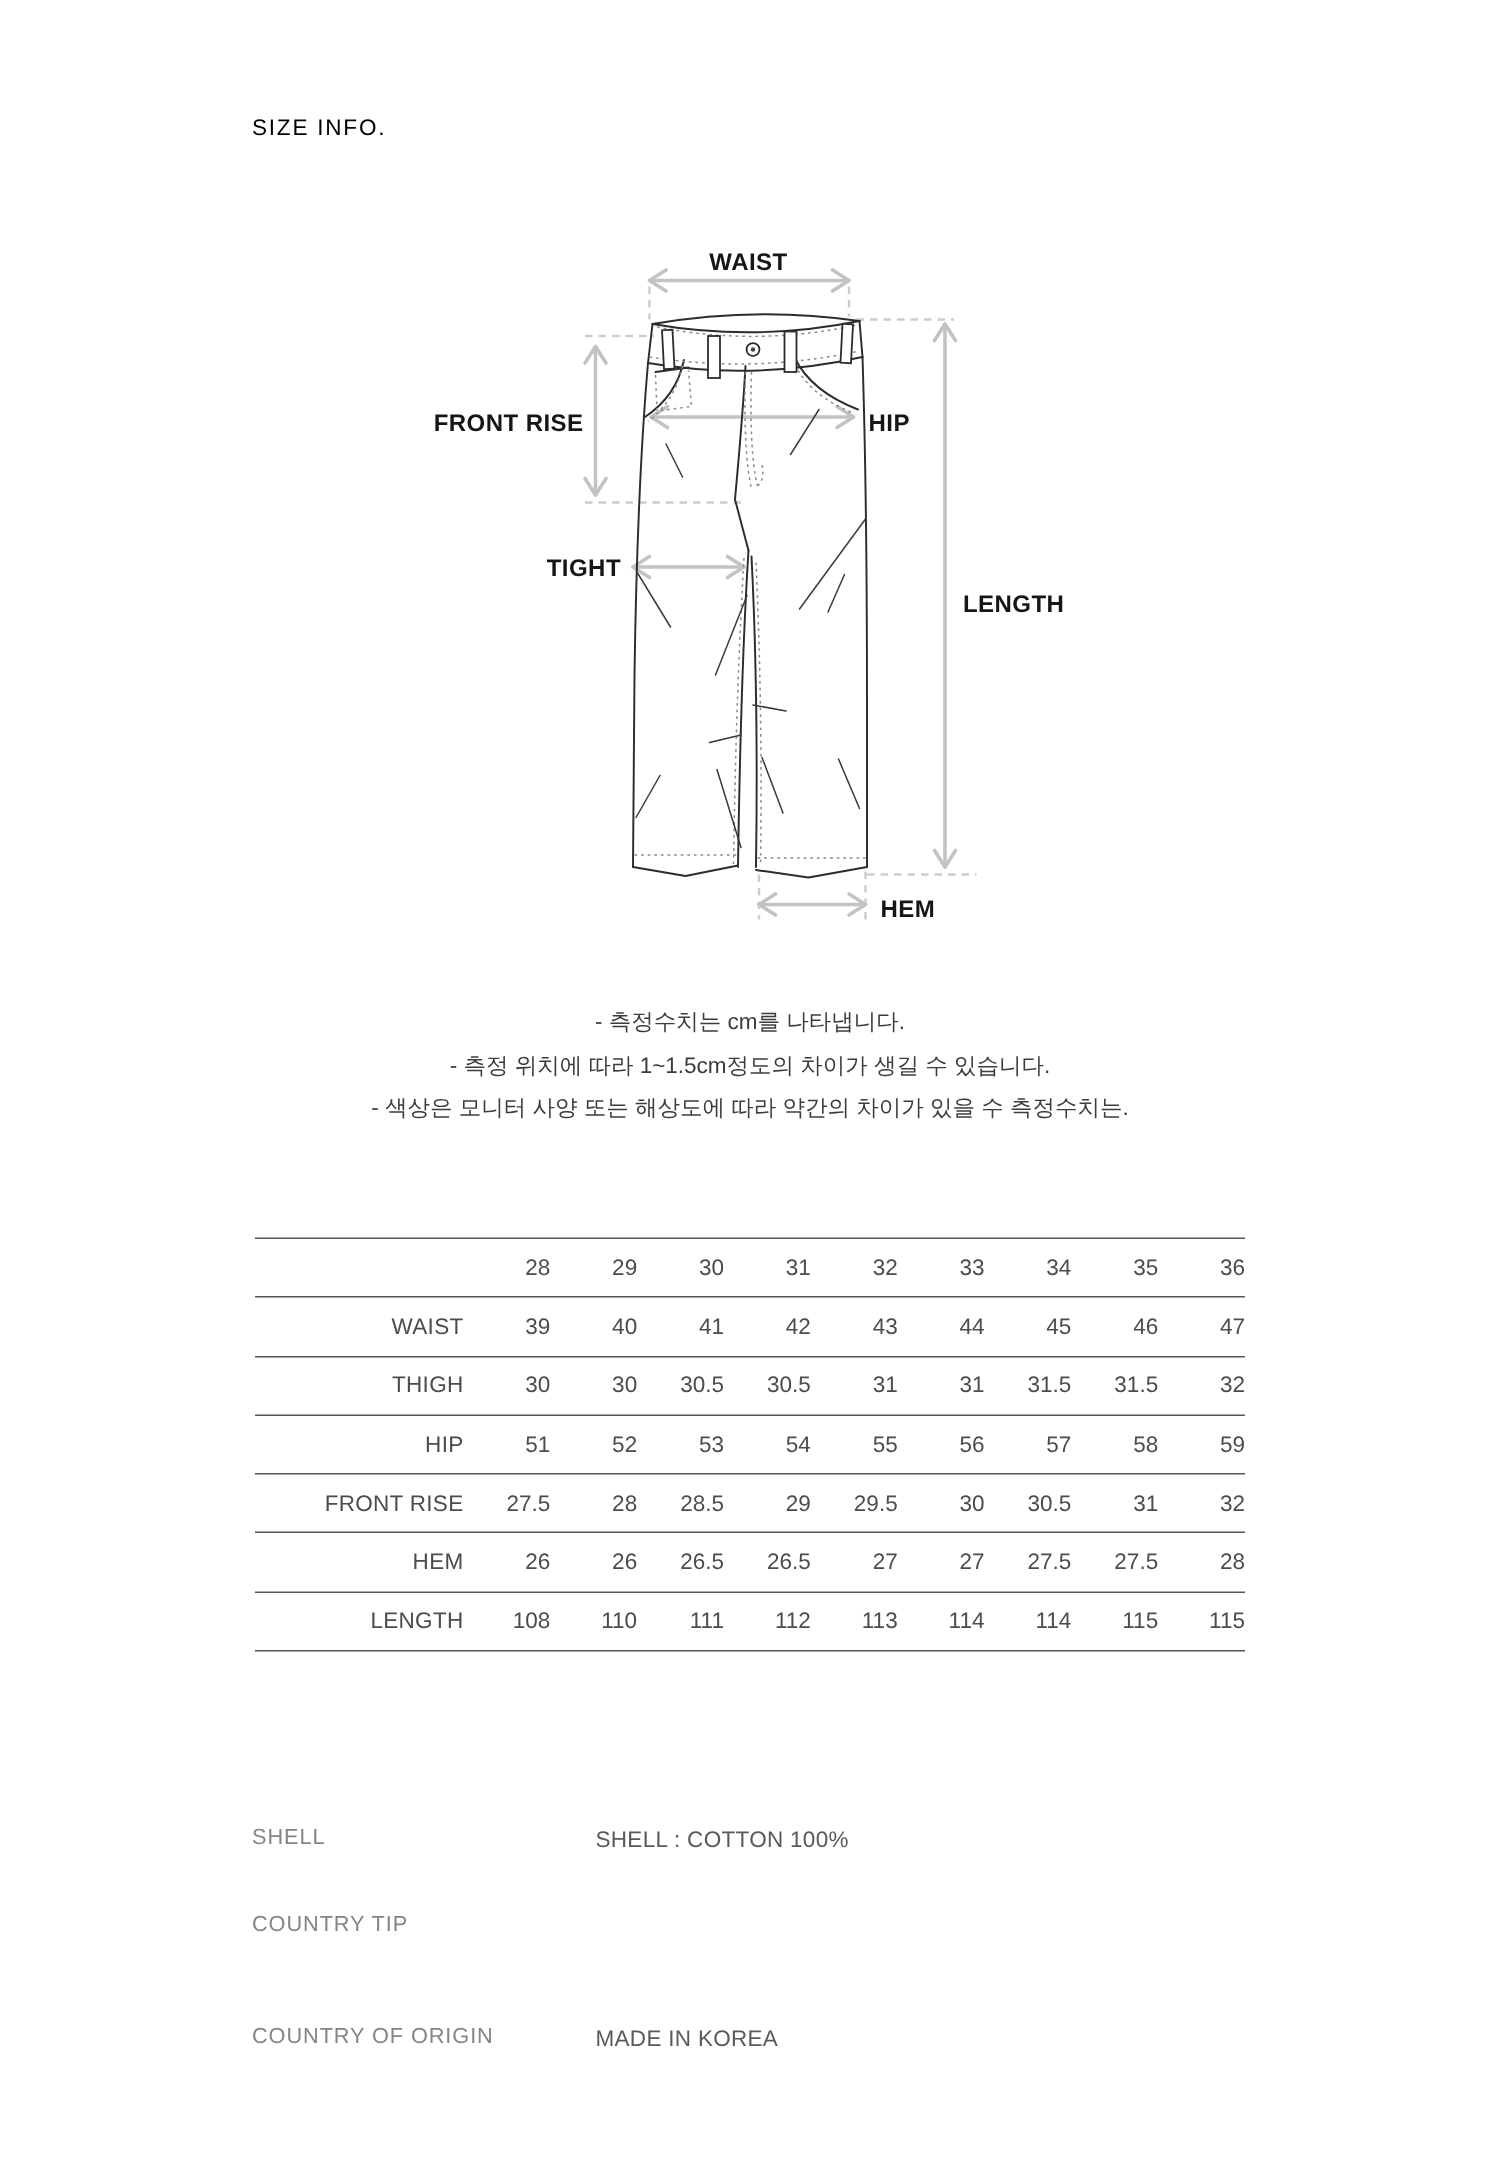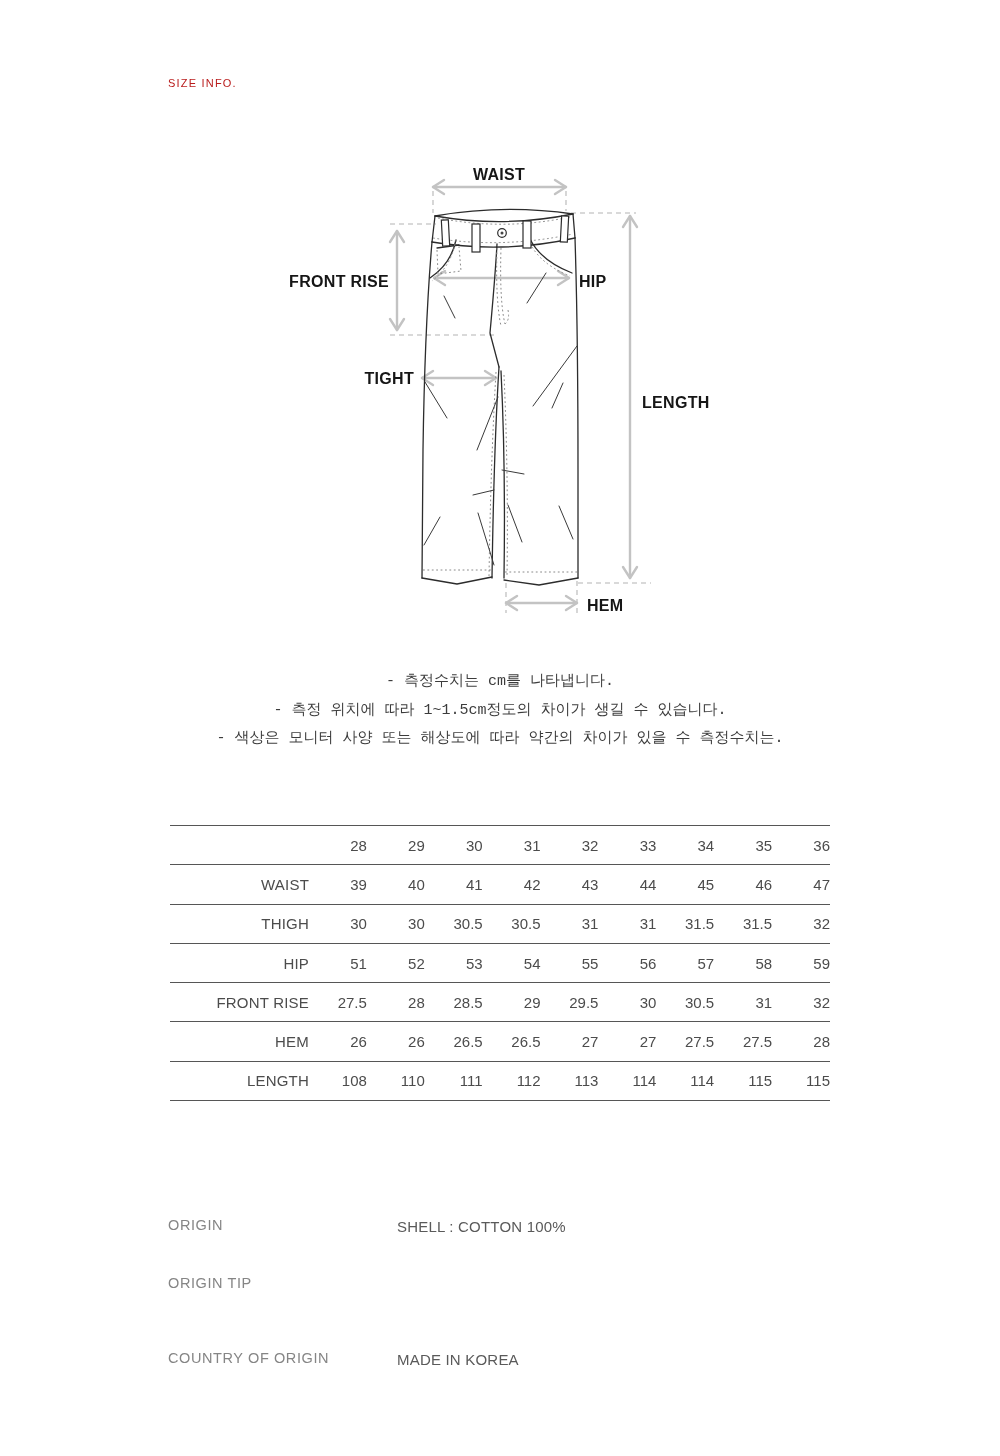--- a/index.html
+++ b/index.html
@@ -3,32 +3,32 @@
 <meta charset="utf-8">
 <style>
   html,body{margin:0;padding:0;background:#fff;}
   body{
     width:1000px;height:1456px;position:relative;overflow:hidden;
     font-family:"Liberation Sans","DejaVu Sans",sans-serif;
     -webkit-font-smoothing:antialiased;
   }
   .page-title{
     position:absolute;left:168px;top:77px;
-    font-size:11px;letter-spacing:1.2px;color:#b91c1c;
+    font-size:15px;letter-spacing:1.2px;color:#000000;
   }
   svg.diagram{position:absolute;left:0;top:140px;width:1000px;height:500px;}
   svg.diagram text{
     font-family:"Liberation Sans","DejaVu Sans",sans-serif;
     font-size:16px;font-weight:bold;fill:#161616;letter-spacing:.3px;
   }
   .notes{
     position:absolute;left:0;top:668px;width:1000px;
     text-align:center;font-size:15px;line-height:28.5px;color:#3c3c3c;
   }
-  .notes p{margin:0;font-family:Liberation Mono, monospace;}
+  .notes p{margin:0;}
   .size-table{
     position:absolute;left:170px;top:825px;width:660px;
     font-size:15px;color:#4c4c4c;border-bottom:1px solid #565656;text-align:right;
   }
   .trow{
     display:grid;grid-template-columns:139px repeat(9,1fr);
     height:38.3px;align-items:center;border-top:1px solid #565656;
   }
   .trow .cell{white-space:nowrap;}
   .trow .lbl{padding-left:32px;letter-spacing:.2px;}
@@ -235,23 +235,23 @@
         <div class="cell">114</div>
         <div class="cell">114</div>
         <div class="cell">115</div>
         <div class="cell">115</div>
       </div>
     </div>
 </div>
 
 <div class="details">
   <div class="detail-row r1">
-    <div class="detail-label">ORIGIN</div>
+    <div class="detail-label">SHELL</div>
     <div class="detail-value">SHELL : COTTON 100%</div>
   </div>
   <div class="detail-row r2">
-    <div class="detail-label">ORIGIN TIP</div>
+    <div class="detail-label">COUNTRY TIP</div>
   </div>
   <div class="detail-row r3">
     <div class="detail-label">COUNTRY OF ORIGIN</div>
     <div class="detail-value">MADE IN KOREA</div>
   </div>
 </div>
 
 </body></html>

